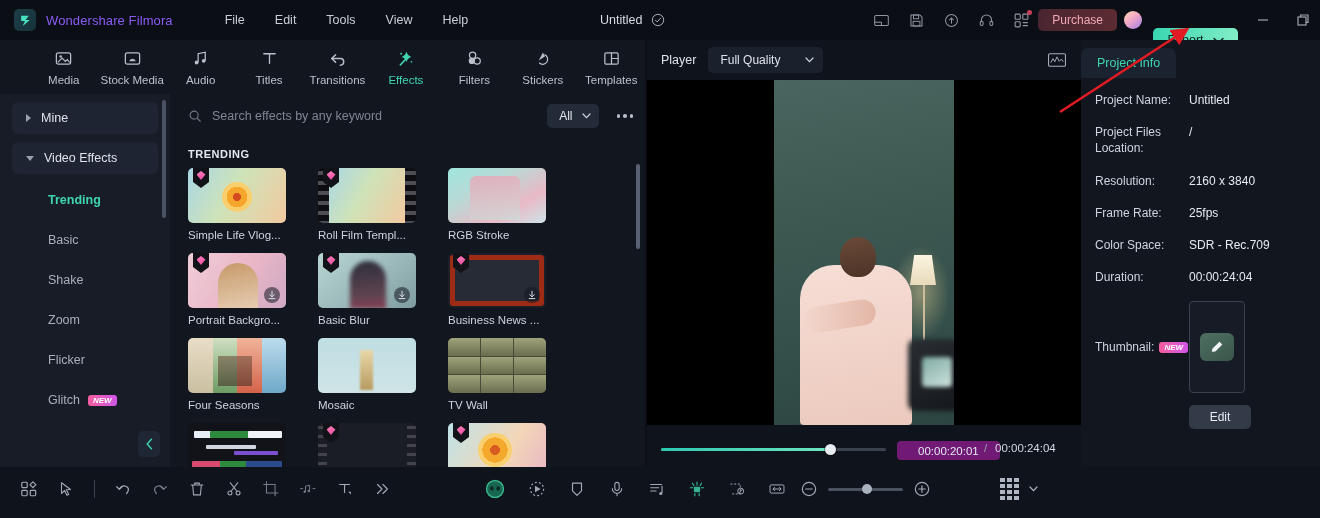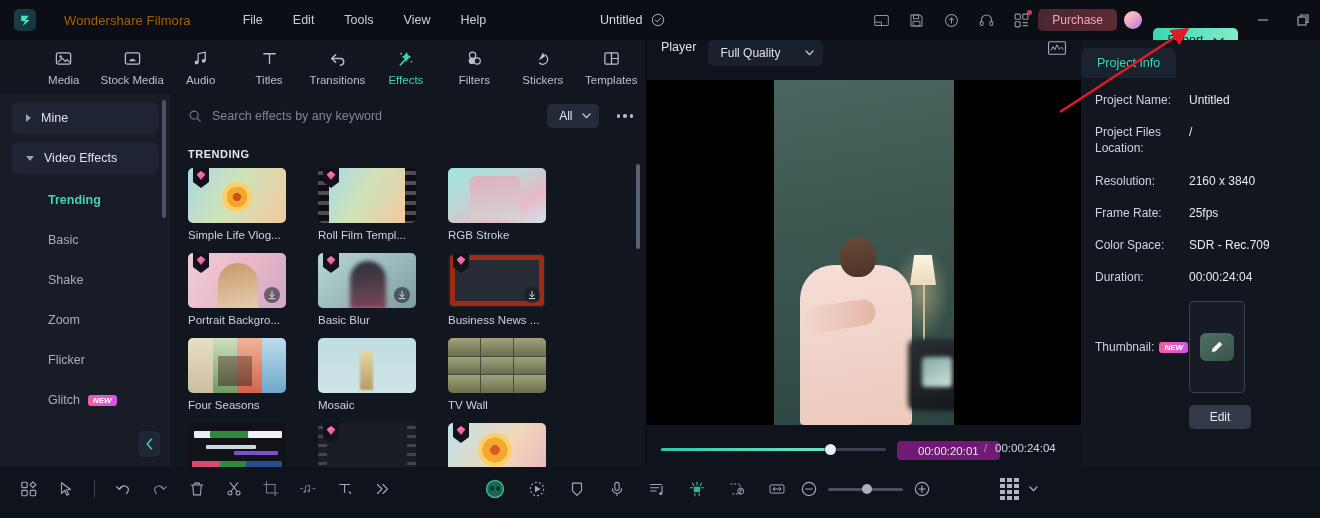--- a/index.html
+++ b/index.html
@@ -17,21 +17,21 @@
   .titlebar {
     position:absolute; left:0; top:0; width:1320px; height:40px;
     background:#0b0e14; display:flex; align-items:center;
   }
   .logo-box {
     width:22px; height:22px; margin-left:14px; border-radius:5px;
     background:linear-gradient(135deg,#1d3f48,#16323a);
     display:flex; align-items:center; justify-content:center;
   }
   .logo-glyph { width:13px; height:13px; }
-  .brand { margin-left:28px; font-size:13px; color:#a16207; letter-spacing:.1px; }
+  .brand { margin-left:10px; font-size:13px; color:#8b5cf6; letter-spacing:.1px; }
   .menubar { display:flex; margin-left:40px; gap:6px; }
   .menu-item {
     padding:5px 12px; font-size:12.5px; color:#c9cfda; border-radius:4px; cursor:default;
   }
   .doc-title-wrap { position:absolute; left:600px; top:0; height:40px; display:flex; align-items:center; gap:9px; }
   .doc-title { font-size:12.5px; color:#d8dde5; }
   .check-circle { width:14px; height:14px; }
   .tb-icons { position:absolute; right:290px; top:0; height:40px; display:flex; align-items:center; gap:18px; }
   .tb-ic { width:17px; height:17px; opacity:.78; cursor:pointer; position:relative; }
   .grid-dot { position:absolute; right:-2px; top:-2px; width:5px; height:5px; border-radius:50%; background:#ff4d6d; }
@@ -165,21 +165,21 @@
   .th-bars .b { position:absolute; height:7px; border-radius:1px; }
   .th-dark { background:#1a1d26; }
   .th-dark .perf { position:absolute; top:0; bottom:0; width:9px;
     background:repeating-linear-gradient(to bottom,transparent 0 3px,#43434c 3px 6px,transparent 6px 9px); }
   .th-sun { background:linear-gradient(120deg,#bfe3e8,#f3d6b8 60%,#e8b6c4); }
   .th-sun::after { content:""; position:absolute; left:30px; top:10px; width:34px; height:34px; border-radius:50%;
     background:radial-gradient(circle,#d85b22 0 20%,#f5a92c 21% 52%,#f8d070 53% 100%); }
 
   
   .player { position:absolute; left:647px; top:40px; width:434px; height:427px; background:#0f131b; }
-  .player-head { height:40px; display:flex; align-items:flex-start; padding:0 14px; gap:12px; }
+  .player-head { height:40px; display:flex; align-items:center; padding:0 14px; gap:12px; }
   .player-lb { font-size:12.5px; color:#dde3eb; }
   .quality-sel {
     width:115px; height:26px; border-radius:5px; background:#1b212c;
     display:flex; align-items:center; justify-content:space-between; padding:0 9px 0 12px;
     font-size:12px; color:#dde3eb; cursor:pointer;
   }
   .wave-ic { margin-left:auto; width:20px; height:16px; cursor:pointer; opacity:.85; }
   .stage { position:absolute; left:0; top:40px; width:434px; height:345px; background:#000; display:flex; justify-content:center; }
   .video { width:180px; height:345px; position:relative; overflow:hidden;
            background:linear-gradient(170deg,#49655f 0%,#3d5851 40%,#35504b 70%,#2c4542 100%); }

